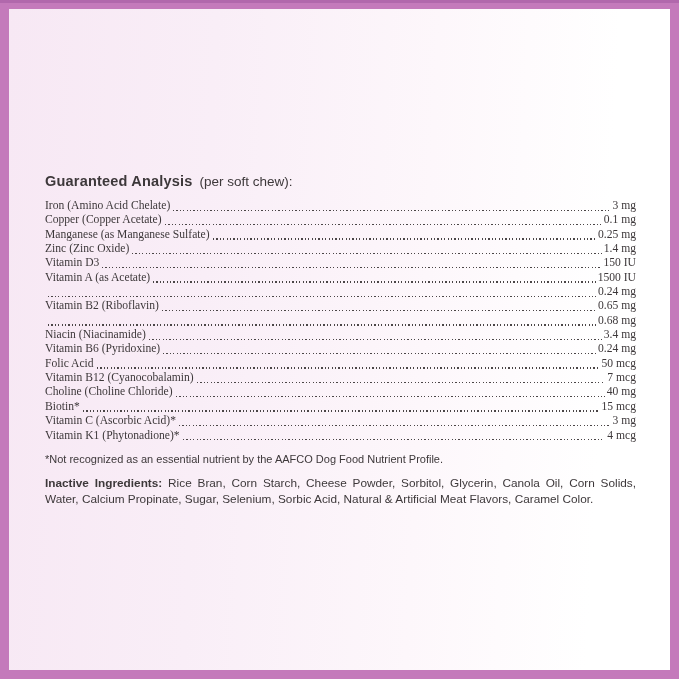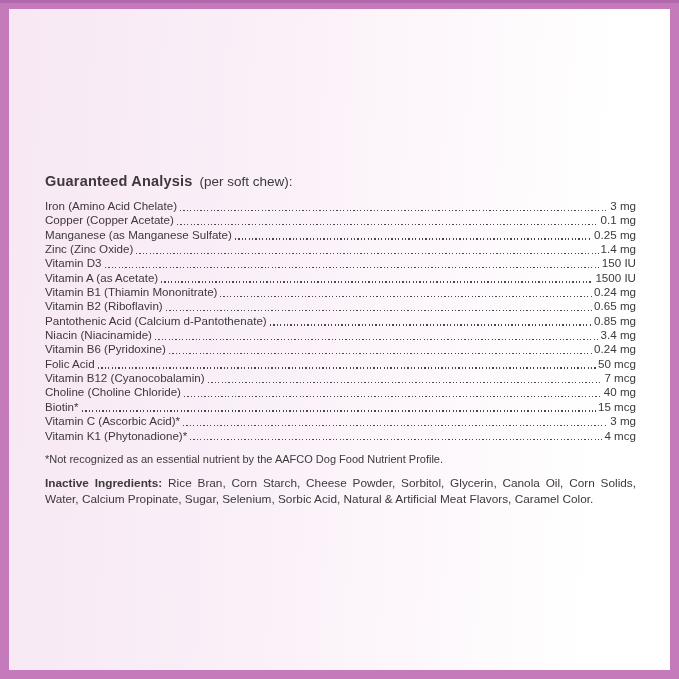--- a/index.html
+++ b/index.html
@@ -42,20 +42,21 @@
   .h-bold { font-weight: 700; letter-spacing: 0.2px; text-align: right; }
   .h-norm { font-weight: 400; font-size: 13.5px; margin-left: 3px; }
 
   .rows { width: 100%; }
   .row {
     display: flex;
     align-items: baseline;
     height: 14.35px;
     font-size: 11.6px;
     white-space: nowrap;
+    font-family: Liberation Serif, serif;
   }
   .nm { flex: 0 0 auto; }
   .leader {
     flex: 1 1 auto;
     position: relative;
     min-width: 12px;
     align-self: stretch;
   }
   .leader::after {
     content: "";
@@ -118,33 +119,31 @@
           <span class="nm">Vitamin D3</span>
           <span class="leader"></span>
           <span class="val">150 IU</span>
         </div>
         <div class="row">
           <span class="nm">Vitamin A (as Acetate)</span>
           <span class="leader"></span>
           <span class="val">1500 IU</span>
         </div>
         <div class="row">
-          <span class="nm">Vitamin B1 (Thiamin Mononitrate)</span>
           <span class="leader"></span>
           <span class="val">0.24 mg</span>
         </div>
         <div class="row">
           <span class="nm">Vitamin B2 (Riboflavin)</span>
           <span class="leader"></span>
           <span class="val">0.65 mg</span>
         </div>
         <div class="row">
-          <span class="nm">Pantothenic Acid (Calcium d-Pantothenate)</span>
           <span class="leader"></span>
-          <span class="val">0.85 mg</span>
+          <span class="val">0.68 mg</span>
         </div>
         <div class="row">
           <span class="nm">Niacin (Niacinamide)</span>
           <span class="leader"></span>
           <span class="val">3.4 mg</span>
         </div>
         <div class="row">
           <span class="nm">Vitamin B6 (Pyridoxine)</span>
           <span class="leader"></span>
           <span class="val">0.24 mg</span>

